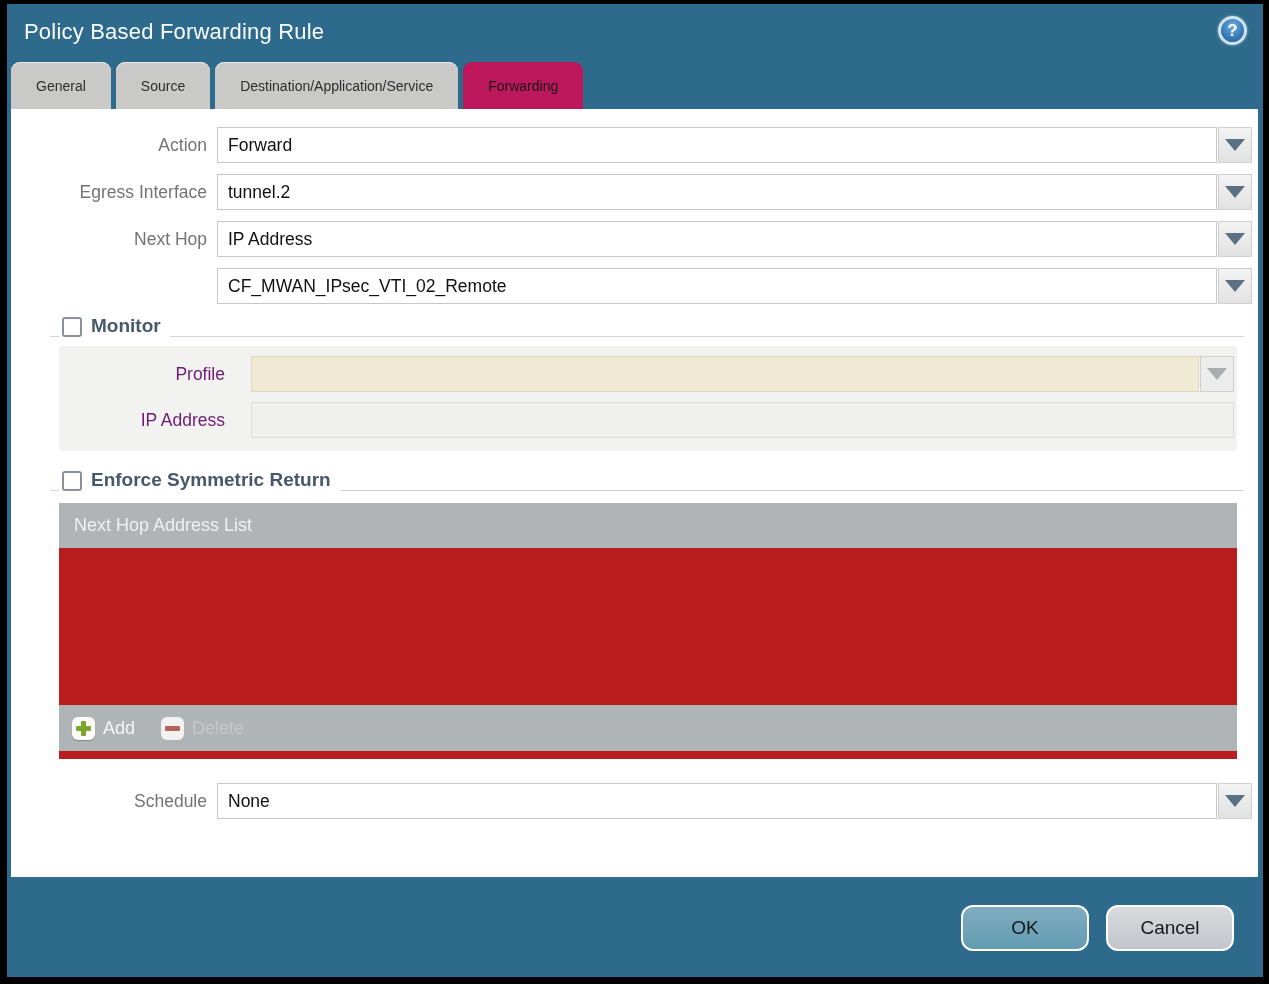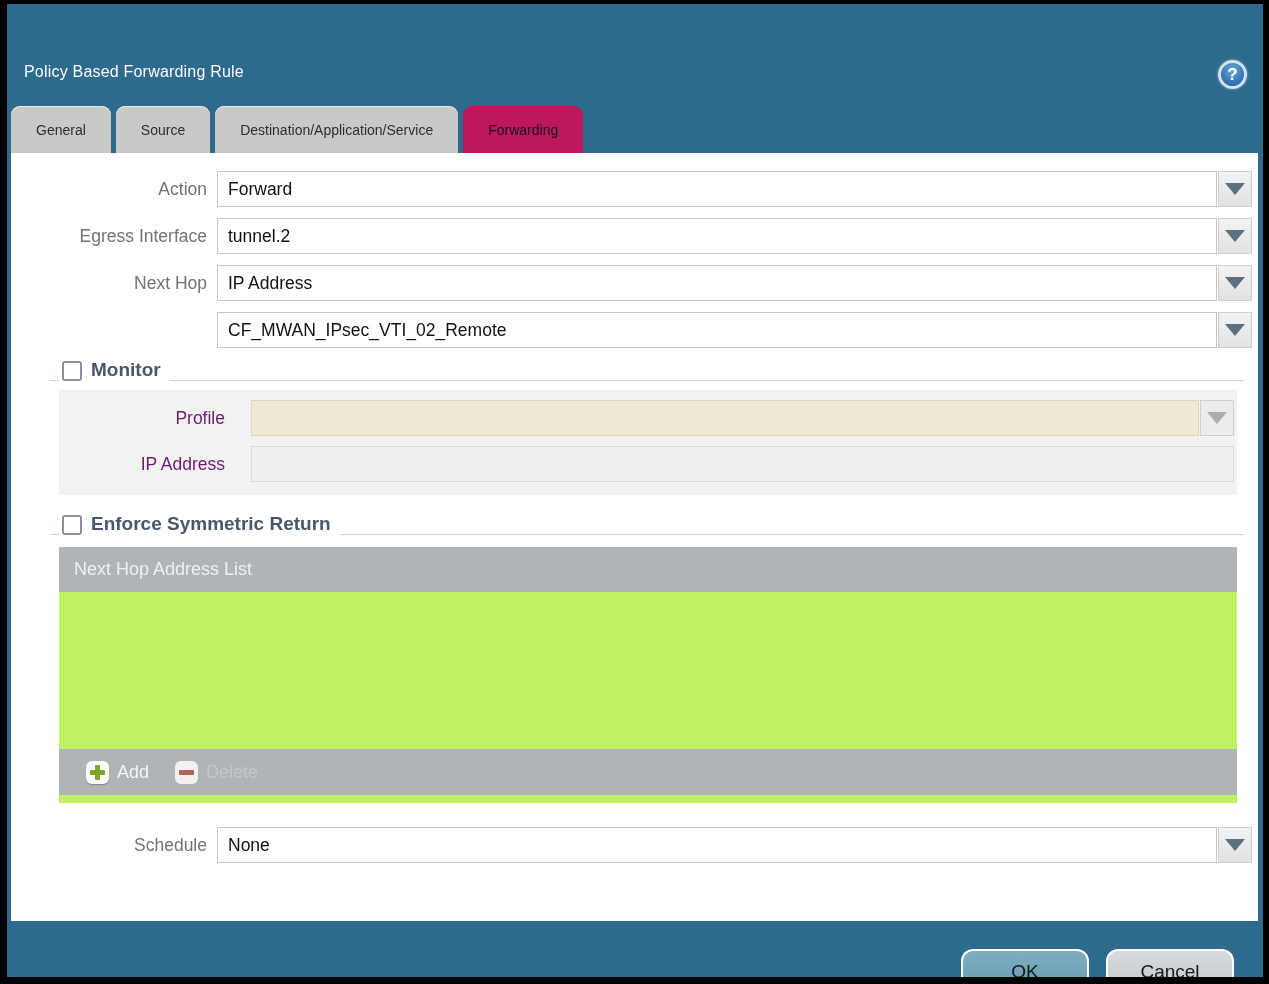--- a/index.html
+++ b/index.html
@@ -10,22 +10,22 @@
     position:relative;
   }
   .window {
     position:absolute; top:4px; left:7px; right:6px; bottom:7px;
     background:#2d6a8b;
     overflow:hidden;
   }
   
   .titlebar { height:58px; position:relative; }
   .title {
-    color:#fbfdfe; font-size:16px; font-weight:400;
-    padding:15px 0 0 17px; letter-spacing:0.2px;margin-top:44px;
+    color:#fbfdfe; font-size:22px; font-weight:400;
+    padding:15px 0 0 17px; letter-spacing:0.2px;
   }
   .help {
     position:absolute; top:12px; right:16px;
     width:29px; height:29px; border-radius:50%;
     background:radial-gradient(circle at 50% 32%, #6fb0e0 0%, #3a7ab6 55%, #2a619c 100%);
     border:3px solid #cfe4f0;
     color:#fff; font-size:17px; font-weight:bold;
     text-align:center; line-height:23px;
     box-shadow:0 0 3px rgba(255,255,255,.5);
     cursor:pointer;
@@ -91,29 +91,29 @@
     font-size:17.5px; color:#701a75; flex:none;
   }
   .field.beige { background:#f0e9d4; border-color:#ddd6c2; }
   .field.gray { background:#efefee; border-color:#dcdcdc; }
   .cb-disabled {
     width:23px; height:23px; border:2px solid #c9c9c9; border-radius:3px;
     background:#fcfcfc; margin-right:13px; flex:none;
   }
   .dis-text { font-size:17.5px; color:#8e8e8e; }
   
-  .ntable { margin:12px 7px 0 9px; background:#bef264; padding-bottom:8px; }
+  .ntable { margin:12px 7px 0 9px; background:#b91c1c; padding-bottom:8px; }
   .thead {
     height:45px; background:#b0b4b6; color:#eef1f1; font-size:18px;
     display:flex; align-items:center; padding-left:15px;
   }
   .tbody { height:157px; }
   .tfoot {
     height:46px; background:#b0b4b6;
-    display:flex; align-items:center; padding-left:27px; gap:26px;
+    display:flex; align-items:center; padding-left:13px; gap:26px;
   }
   .tool { display:flex; align-items:center; gap:8px; cursor:pointer; }
   .tool-icon {
     width:23px; height:23px; border-radius:6px; background:#fbfbfa;
     position:relative; flex:none;
     box-shadow:0 1px 1px rgba(0,0,0,.25);
   }
   .tool-icon.plus::before {
     content:""; position:absolute; left:4px; top:9px; width:15px; height:5px;
     background:#7fa62c; border-radius:1px;

